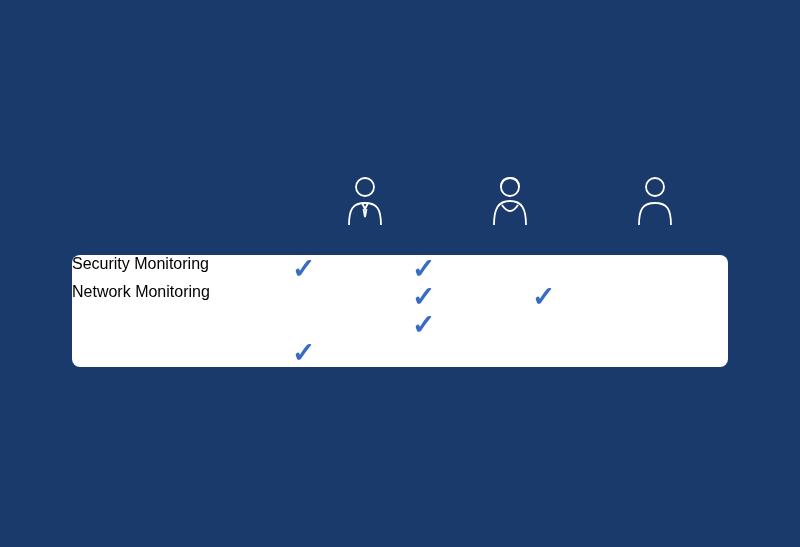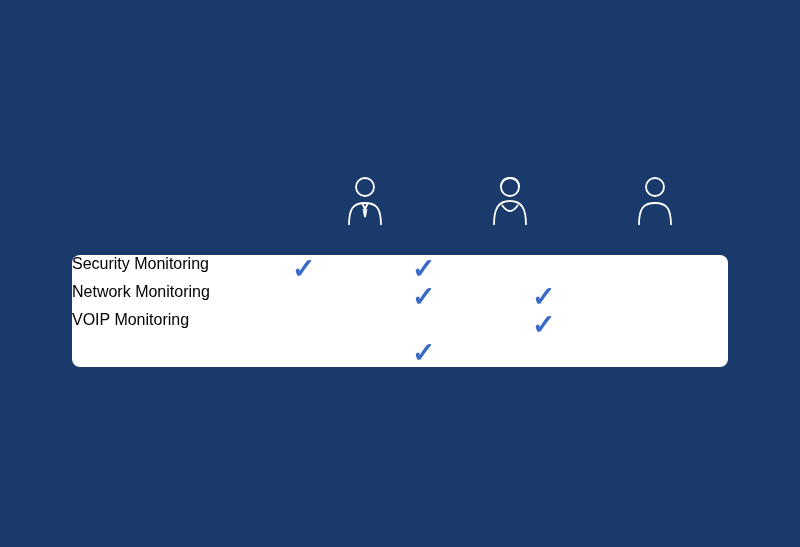--- a/index.html
+++ b/index.html
@@ -115,21 +115,20 @@
   <div class="table-wrapper">
     <div class="grid" id="table-grid">
     <div>Security Monitoring</div>
         <div><span class="checkmark">✓</span></div>
         <div><span class="checkmark">✓</span></div>
         <div></div>
         <div>Network Monitoring</div>
         <div></div>
         <div><span class="checkmark">✓</span></div>
         <div><span class="checkmark">✓</span></div>
-        <div>VOIP Monitoring</div>
         <div></div>
         <div></div>
         <div><span class="checkmark">✓</span></div>
         <div></div>
         <div></div>
         <div><span class="checkmark">✓</span></div>
       </div>
   </div>
 </div>
 

